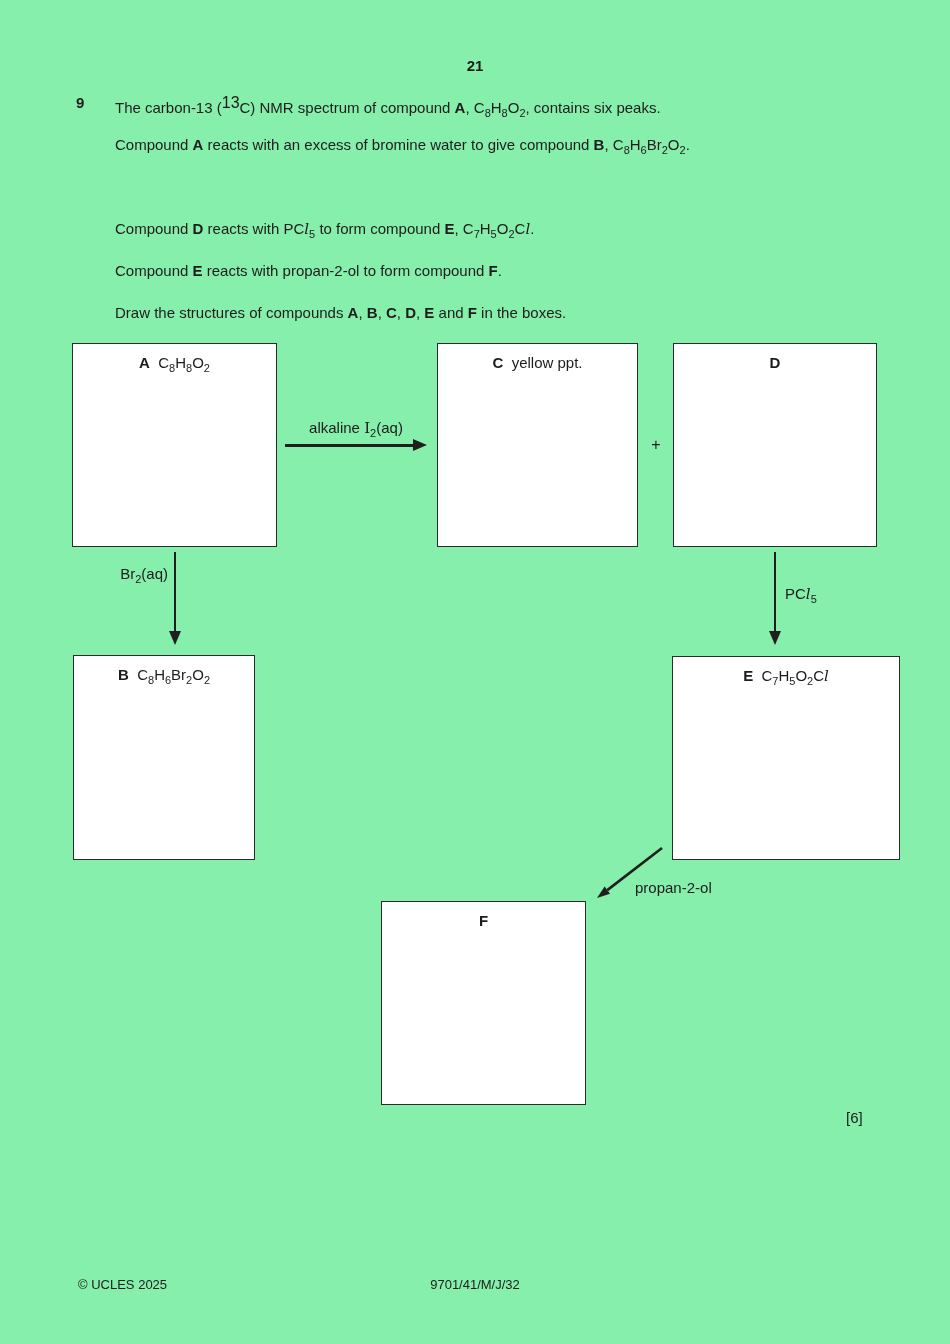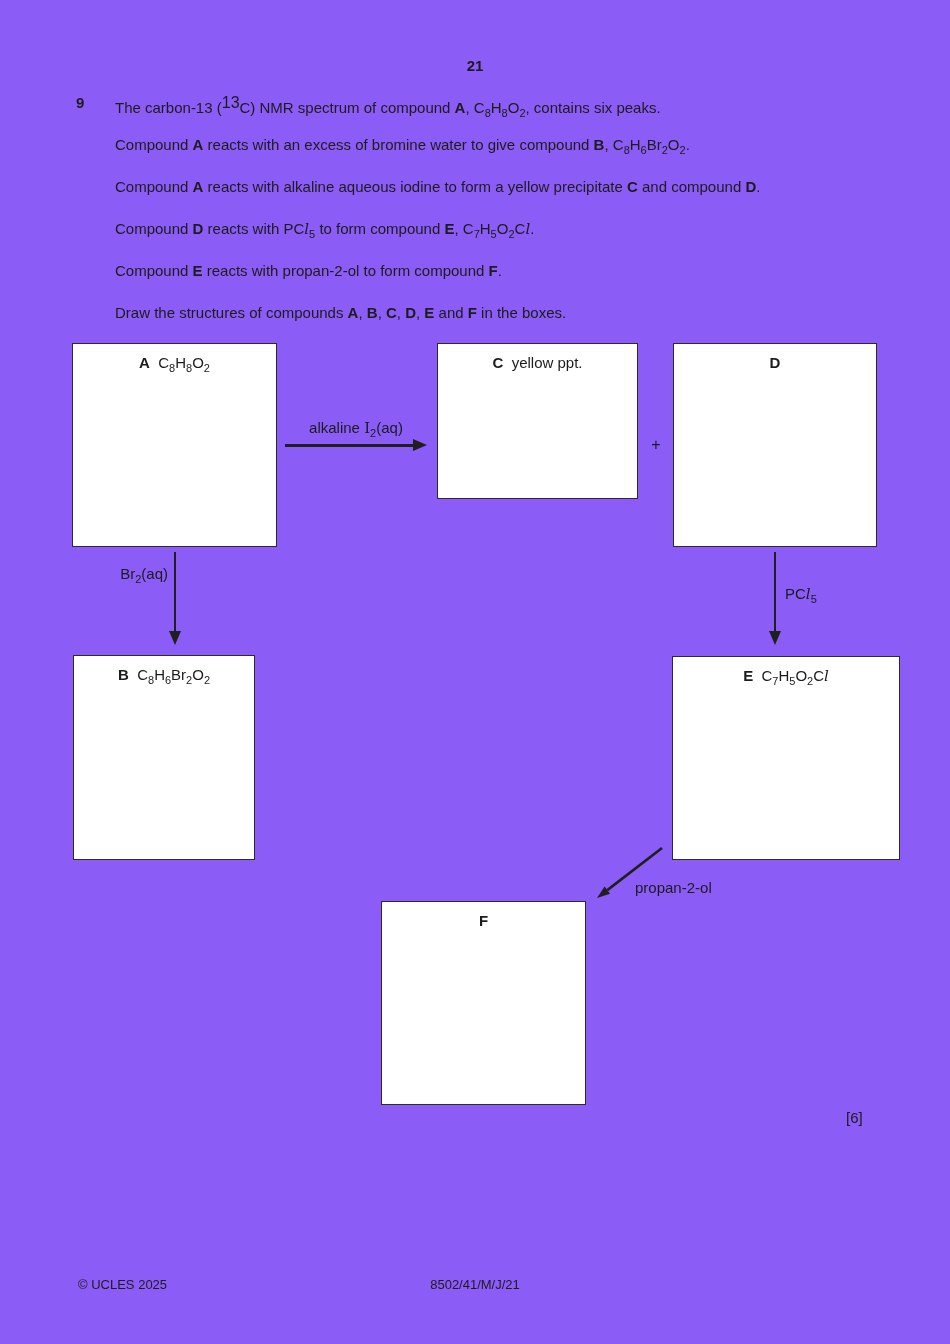--- a/index.html
+++ b/index.html
@@ -1,19 +1,19 @@
 <!DOCTYPE html>
 <html><head>
 <meta charset="utf-8">
 <style>
   html,body{margin:0;padding:0;background:#ffffff;}
   .page{
     position:relative;
     width:950px;height:1344px;
-    background:#8b5cf6;
+    background:#86efac;
     font-family:"Liberation Sans", sans-serif;
     color:#1c1c1c;
     overflow:hidden;
   }
   .txt{position:absolute;font-size:15px;line-height:19px;white-space:nowrap;}
   .bold{font-weight:bold;}
   .center{text-align:center;}
   b{font-weight:bold;}
   .sb{font-size:11px;vertical-align:-3.5px;letter-spacing:0;}
   .sp{font-size:16px;vertical-align:5px;}
@@ -44,32 +44,31 @@
 <body>
 
 <div class="page">
 
   <div class="txt bold center" style="left:0;top:56;left:0px;top:56px;width:950px;">21</div>
 
   <div class="txt bold" style="left:76px;top:93px;">9</div>
 
   <div class="txt" style="left:115px;top:93px;">The carbon-13 (<span class="sp">13</span>C) NMR spectrum of compound <b>A</b>, C<span class="sb">8</span>H<span class="sb">8</span>O<span class="sb">2</span>, contains six peaks.</div>
   <div class="txt" style="left:115px;top:135px;">Compound <b>A</b> reacts with an excess of bromine water to give compound <b>B</b>, C<span class="sb">8</span>H<span class="sb">6</span>Br<span class="sb">2</span>O<span class="sb">2</span>.</div>
-  <div class="txt" style="left:115px;top:177px;">Compound <b>A</b> reacts with alkaline aqueous iodine to form a yellow precipitate <b>C</b> and compound <b>D</b>.</div>
   <div class="txt" style="left:115px;top:219px;">Compound <b>D</b> reacts with PC<span class="ell">l</span><span class="sb">5</span> to form compound <b>E</b>, C<span class="sb">7</span>H<span class="sb">5</span>O<span class="sb">2</span>C<span class="ell">l</span>.</div>
   <div class="txt" style="left:115px;top:261px;">Compound <b>E</b> reacts with propan-2-ol to form compound <b>F</b>.</div>
   <div class="txt" style="left:115px;top:303px;">Draw the structures of compounds <b>A</b>, <b>B</b>, <b>C</b>, <b>D</b>, <b>E</b> and <b>F</b> in the boxes.</div>
 
   <div>
 
     <div class="box" style="left:72px;top:343px;width:205px;height:204px;">
       <span><b>A</b>&nbsp;&nbsp;C<span class="sb">8</span>H<span class="sb">8</span>O<span class="sb">2</span></span>
     </div>
 
-    <div class="box" style="left:437px;top:343px;width:201px;height:156px;">
+    <div class="box" style="left:437px;top:343px;width:201px;height:204px;">
       <span><b>C</b>&nbsp;&nbsp;yellow ppt.</span>
     </div>
 
     <div class="box" style="left:673px;top:343px;width:204px;height:204px;">
       <span><b>D</b></span>
     </div>
 
     <div class="box" style="left:73px;top:655px;width:182px;height:205px;">
       <span><b>B</b>&nbsp;&nbsp;C<span class="sb">8</span>H<span class="sb">6</span>Br<span class="sb">2</span>O<span class="sb">2</span></span>
     </div>
@@ -100,15 +99,15 @@
       <line x1="77" y1="8" x2="22.3" y2="50.1" stroke="#1f1f1f" stroke-width="2.6"></line>
       <polygon points="12,58 19.6,46.5 25,53.7" fill="#1f1f1f"></polygon>
     </svg>
     <div class="txt" style="left:635px;top:878px;">propan-2-ol</div>
 
   </div>
 
   <div class="txt" style="left:846px;top:1108px;">[6]</div>
 
   <div class="footer" style="left:78px;top:1276px;">© UCLES 2025</div>
-  <div class="footer center" style="left:0px;top:1276px;width:950px;text-align:center;">8502/41/M/J/21</div>
+  <div class="footer center" style="left:0px;top:1276px;width:950px;text-align:center;">9701/41/M/J/32</div>
 
 </div>
 
 </body></html>

